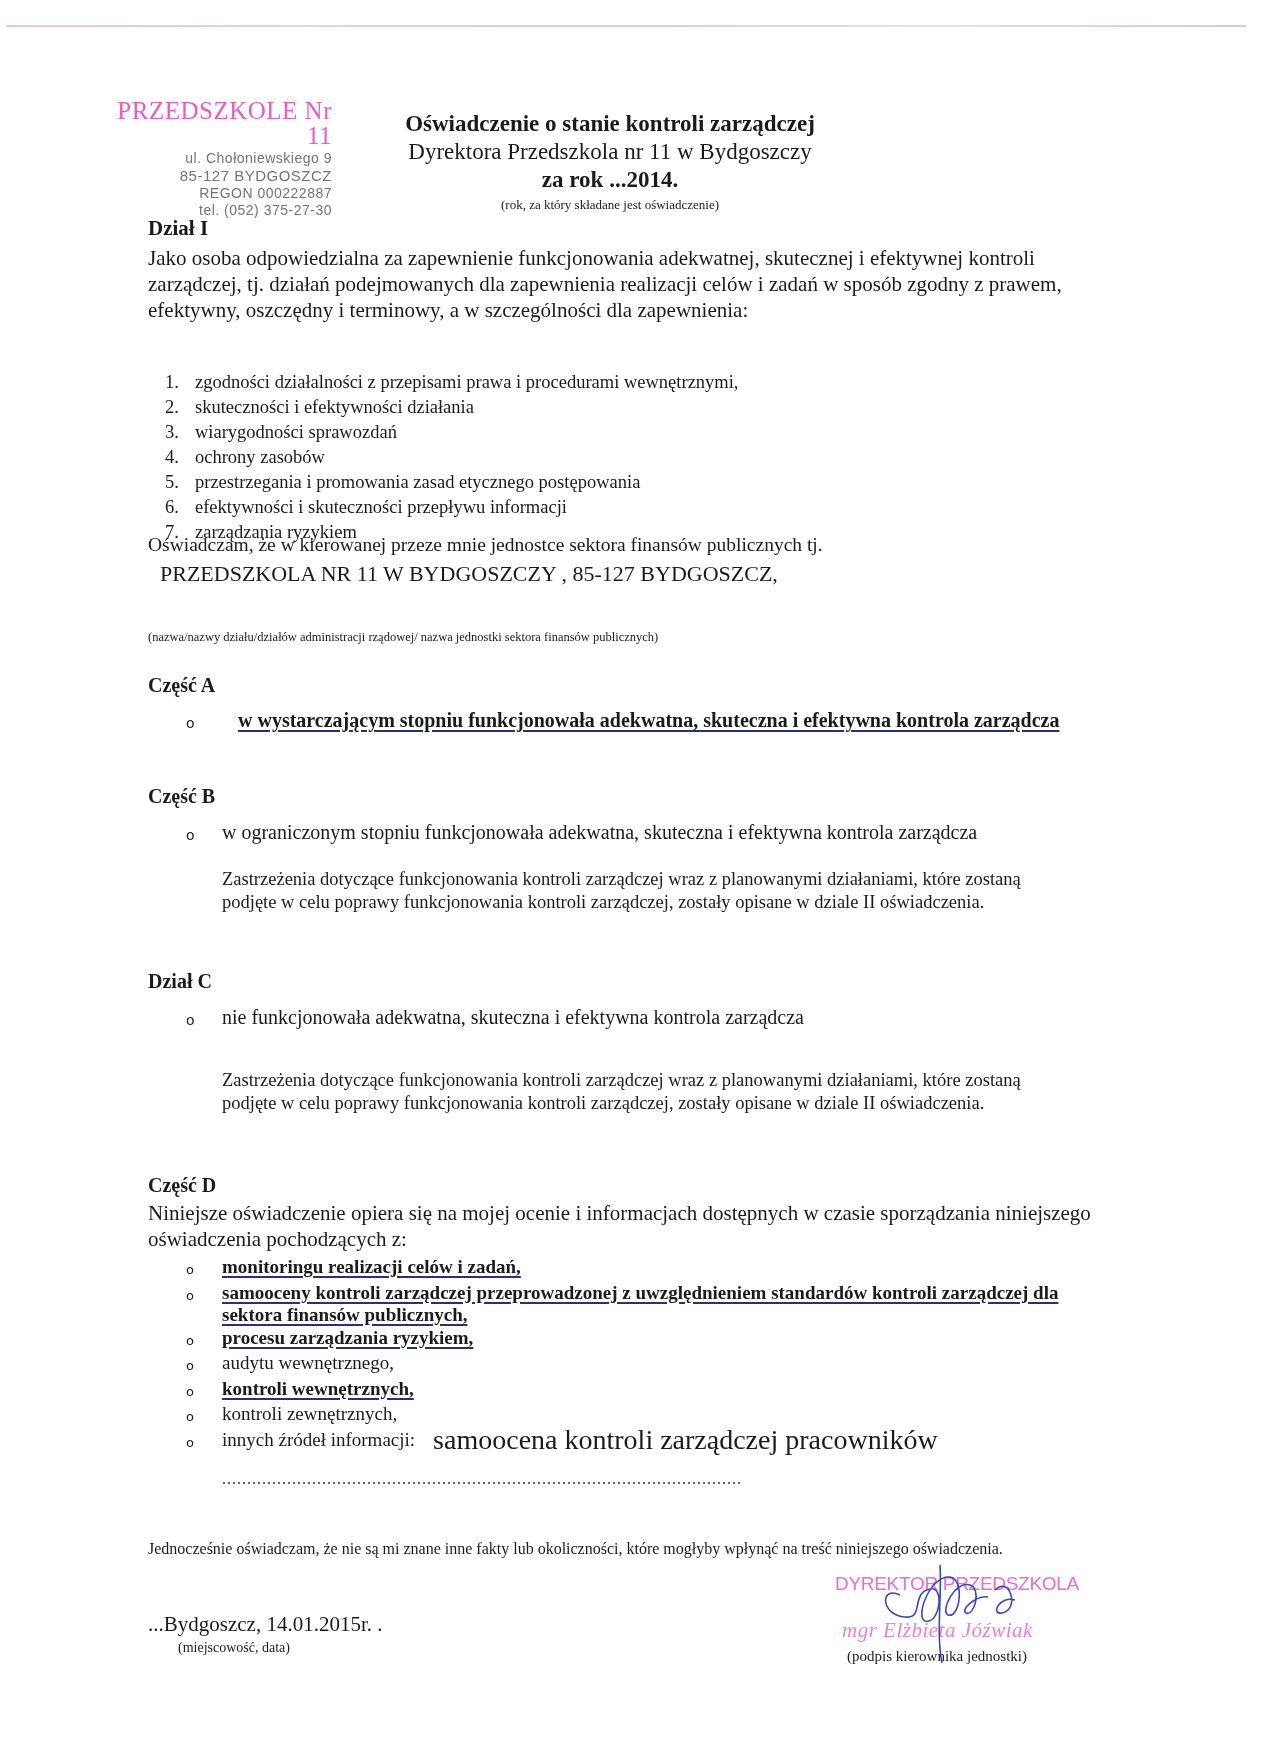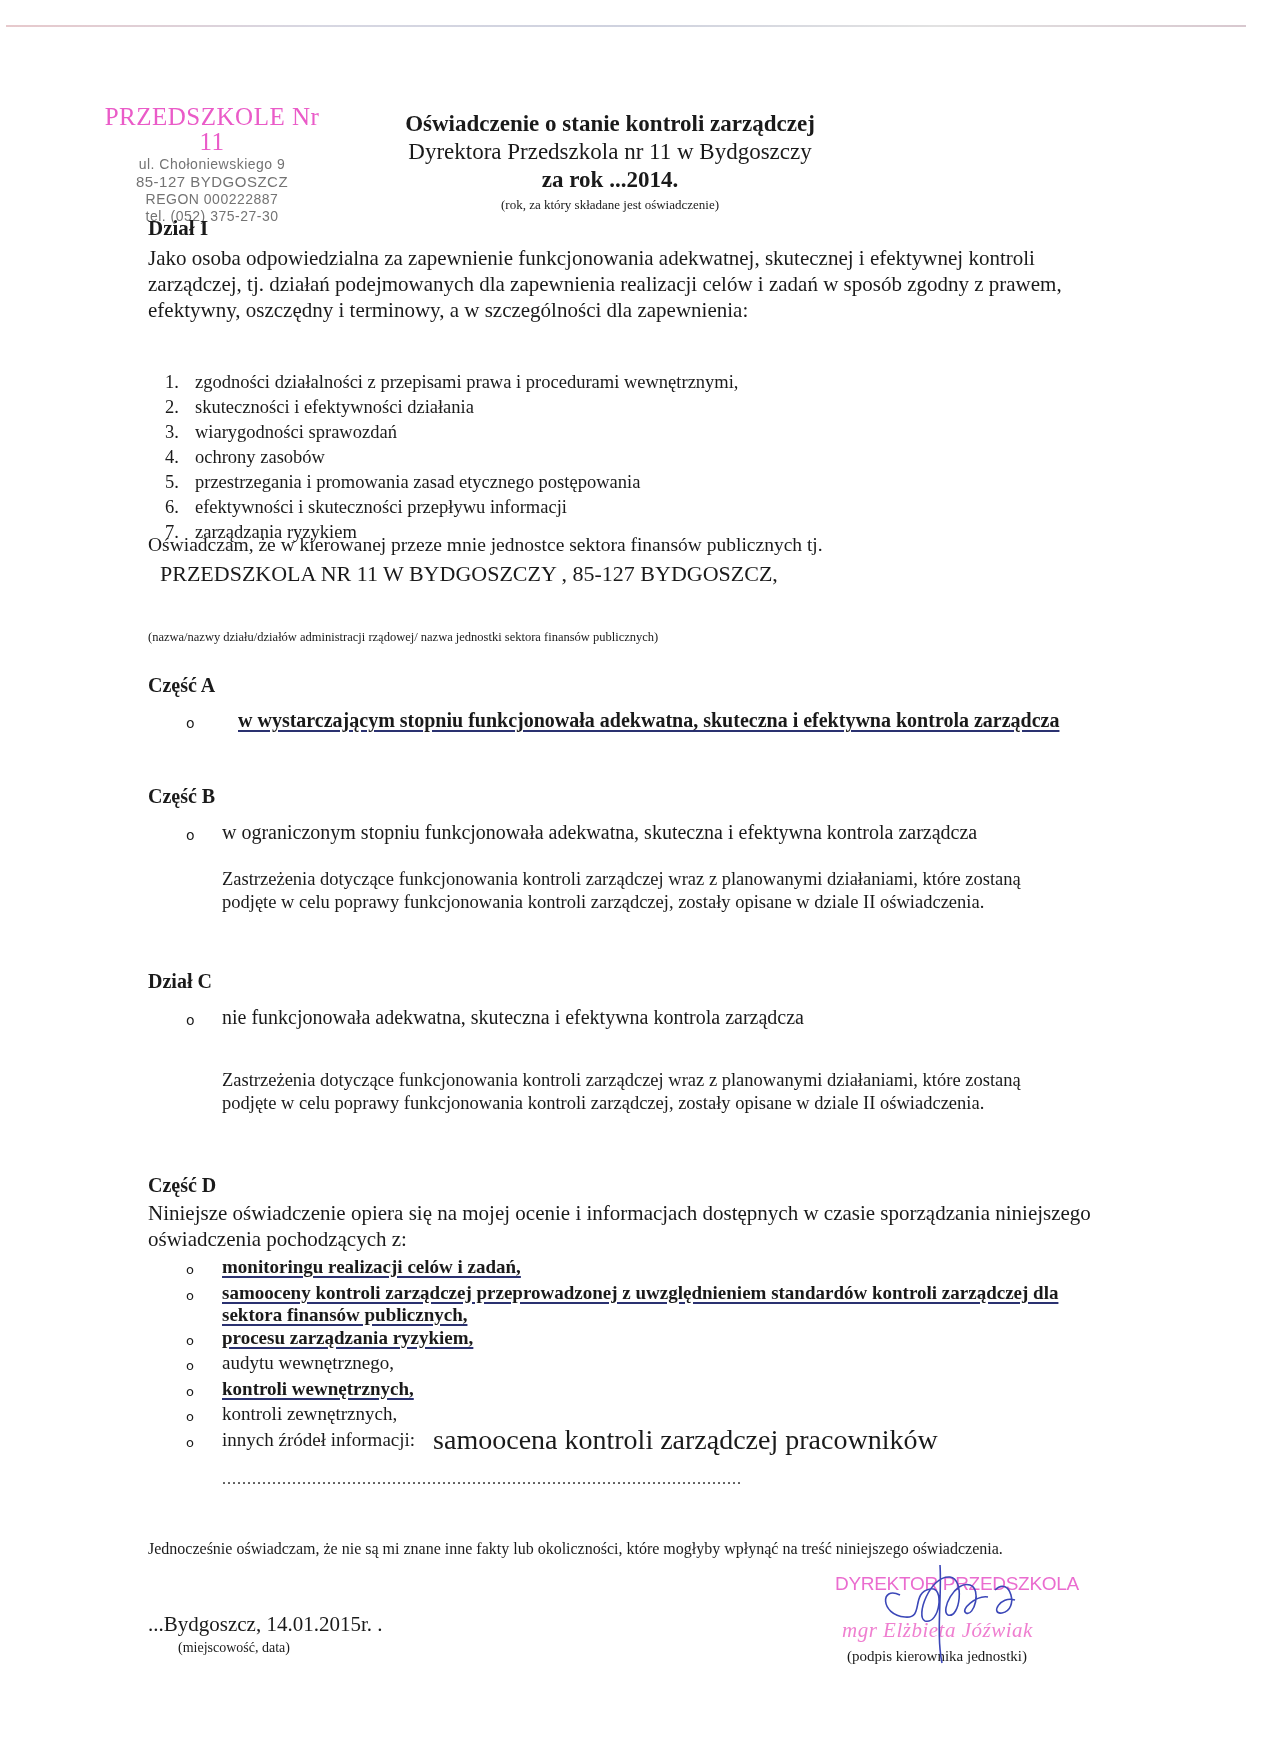--- a/index.html
+++ b/index.html
@@ -4,21 +4,21 @@
   <style>
     html, body { margin: 0; padding: 0; background: #ffffff; }
     body {
       width: 1264px; height: 1752px; position: relative; overflow: hidden;
       font-family: "Liberation Serif", "DejaVu Serif", serif; color: #1a1a1a;
     }
     .scan-edge { position: absolute; left: 6px; right: 18px; top: 25px; height: 2px;
       background: linear-gradient(90deg, #e7c9cc, #d7d7e2, #cfd2df, #e2e2e2, #d8c8cf); }
     .abs { position: absolute; }
     
-    .stamp { left: 92px; top: 104px; width: 240px; text-align: center; color: #ee66cf; line-height: 1; }
+    .stamp { left: 92px; top: 98px; width: 240px; text-align: right; color: #ee66cf; line-height: 1; }
     .stamp .s-title { font-family: "Liberation Serif", serif; font-size: 25px; letter-spacing: 0.5px; color: #ea5bc8; }
     .stamp .s-line { font-family: "Liberation Sans", sans-serif; font-size: 14px; margin-top: 3px; color: #737373; letter-spacing: 0.5px; }
     .stamp .s-line.big { font-size: 15px; }
     .stamp .s-line.small { font-size: 14px; }
     
     .header { left: 370px; top: 110px; width: 480px; text-align: center; }
     .h-title { font-weight: bold; font-size: 23px; line-height: 28px; }
     .h-sub { font-size: 23px; line-height: 28px; }
     .h-year { font-weight: bold; font-size: 23px; line-height: 28px; }
     .h-note { font-size: 13px; line-height: 18px; margin-top: 2px; }

